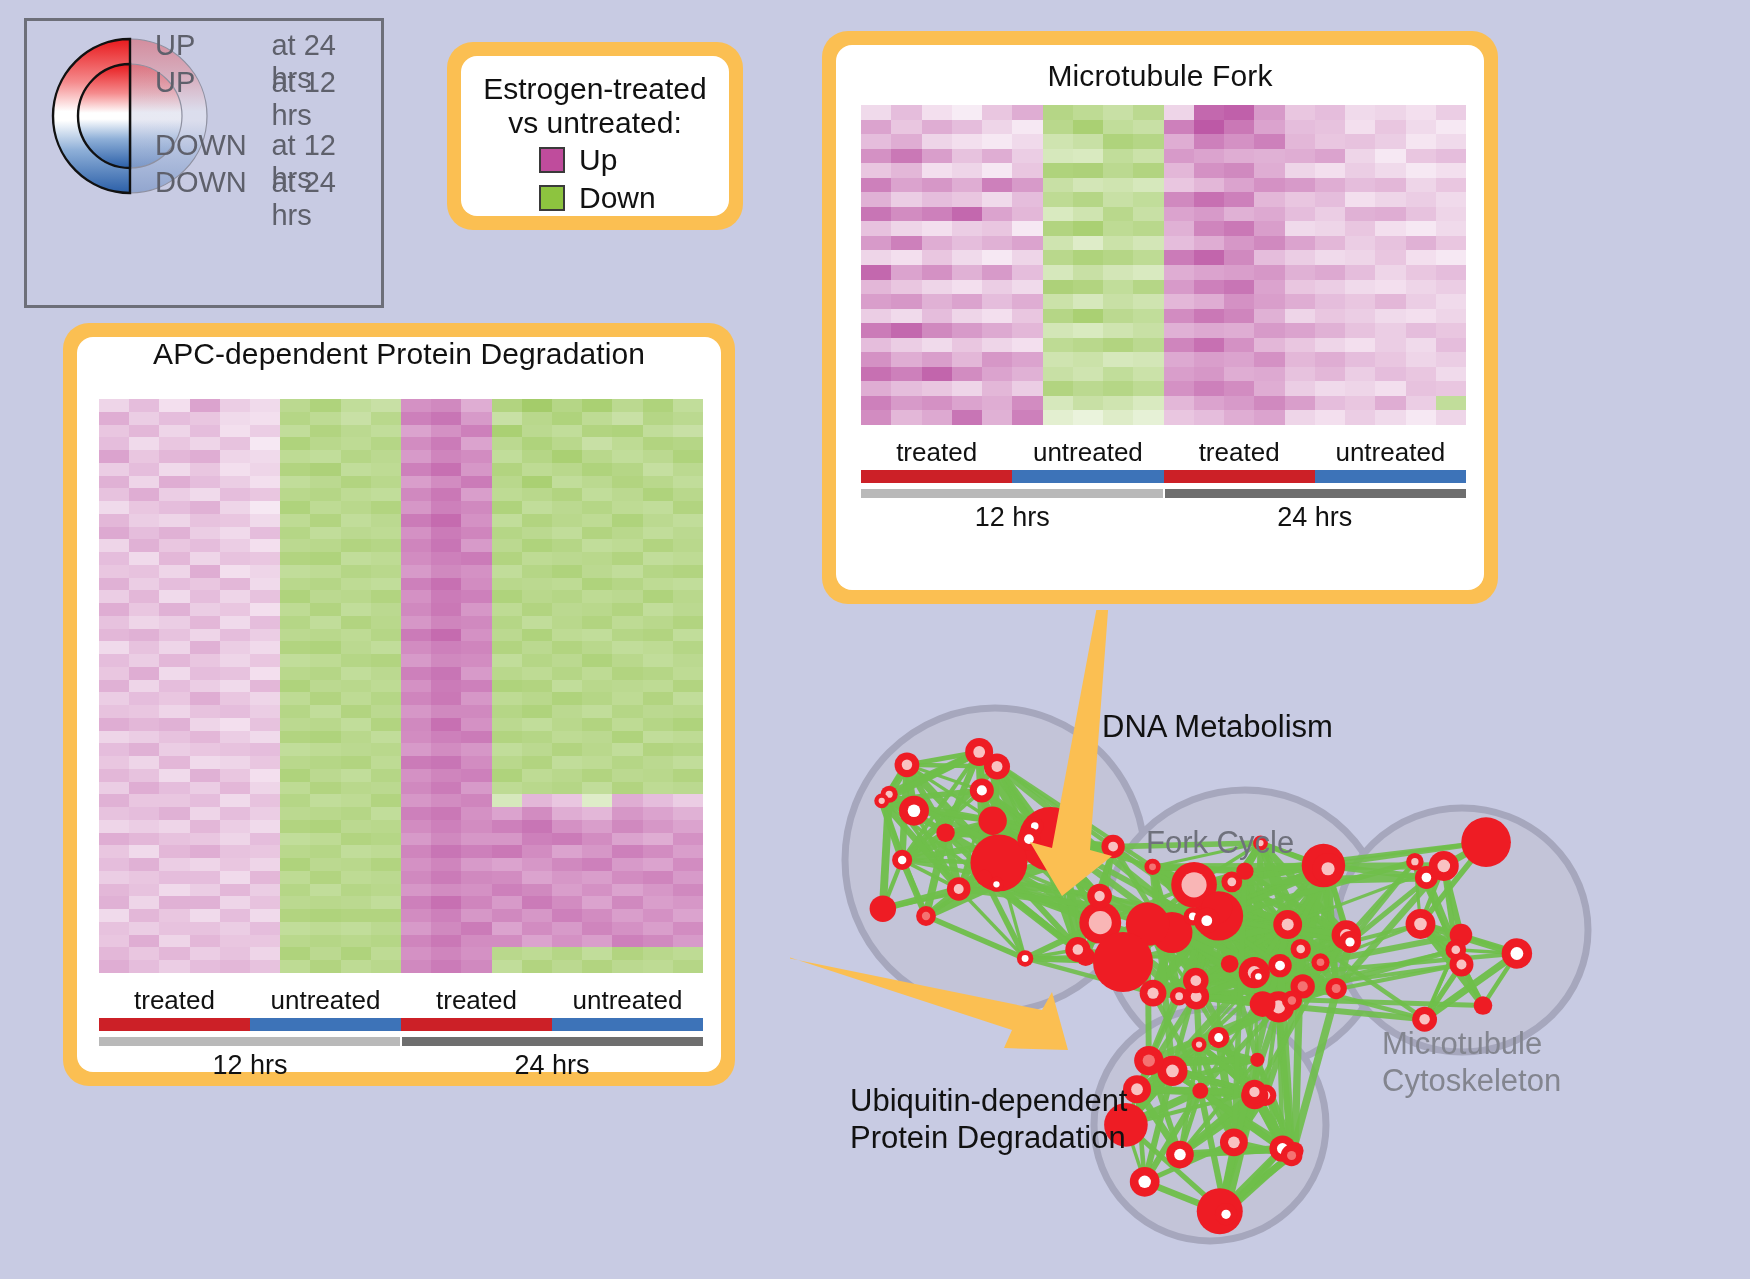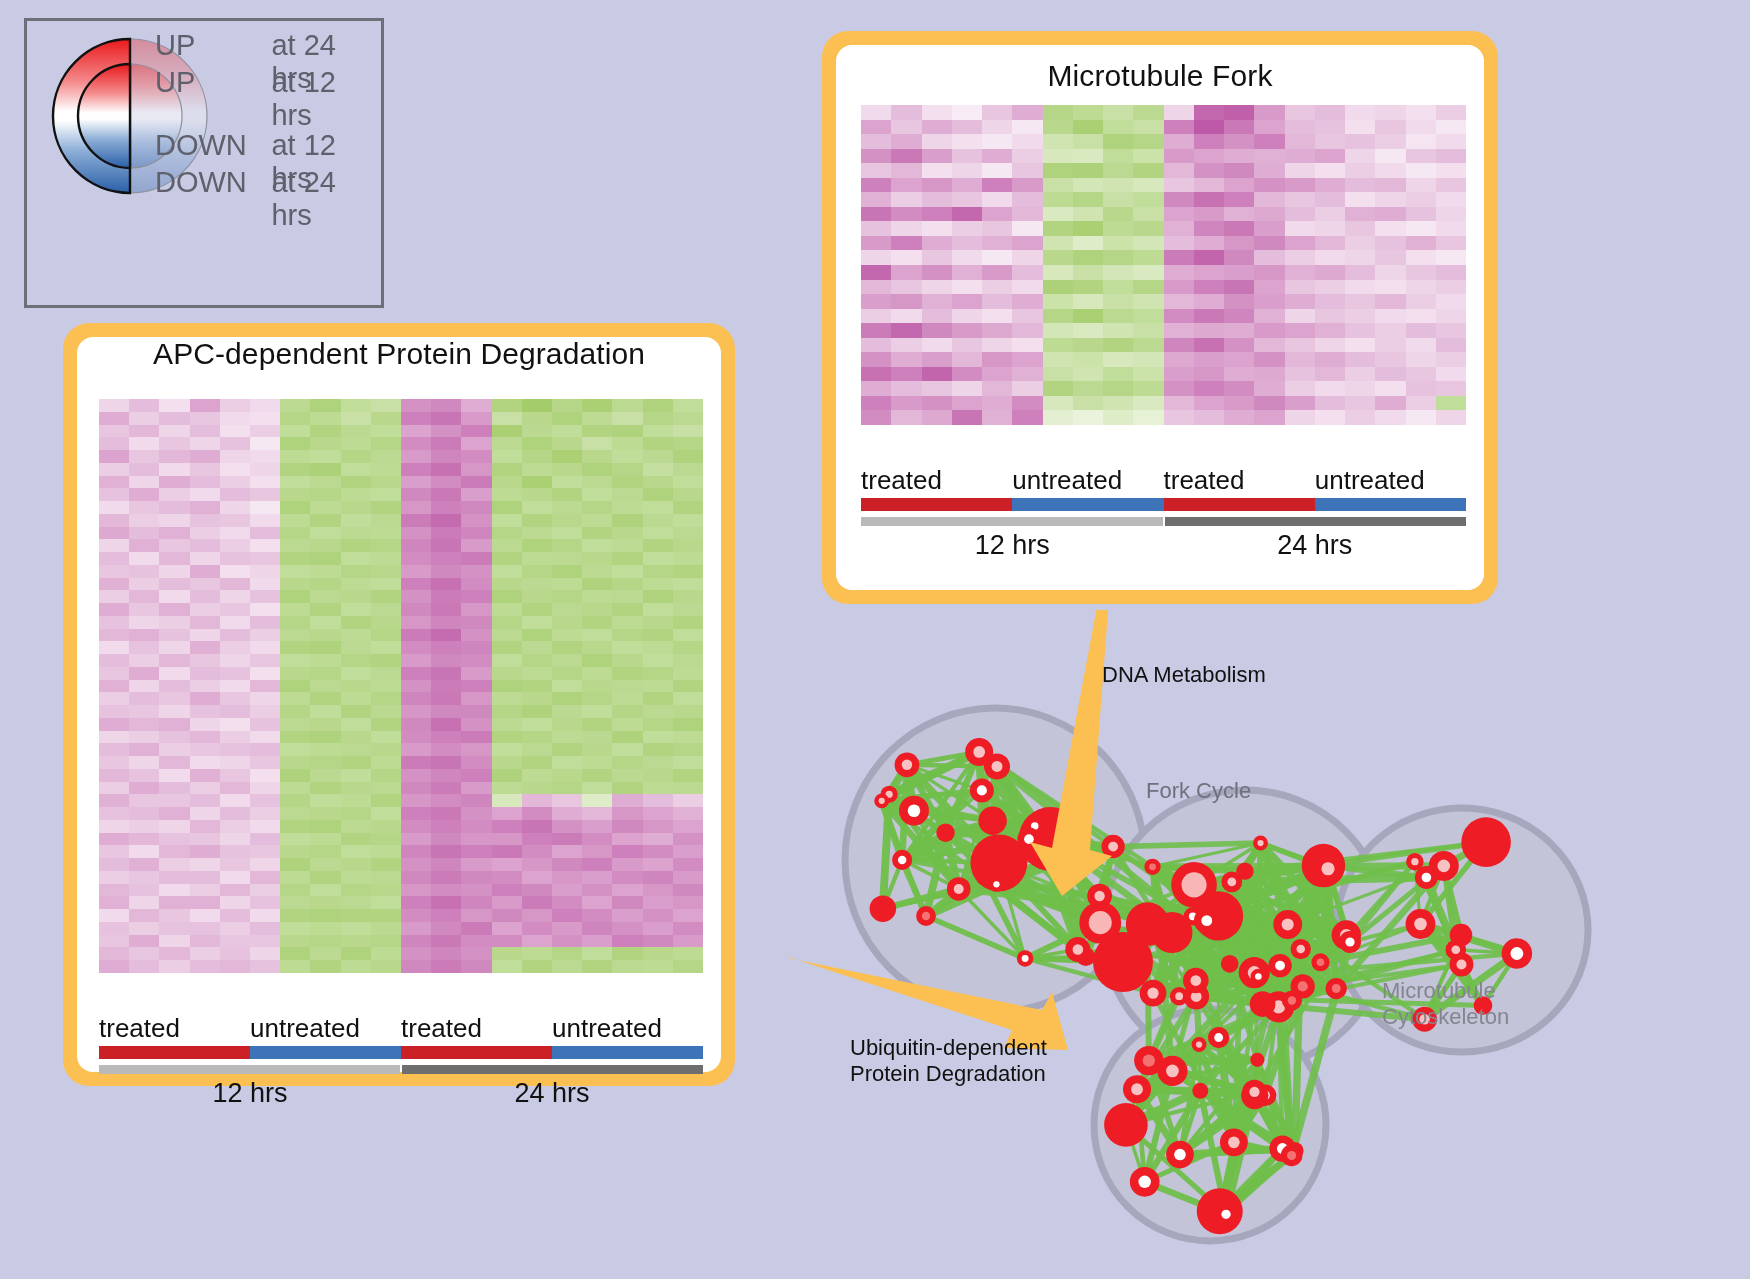--- a/index.html
+++ b/index.html
@@ -64,32 +64,32 @@
   .repfork{left:822px;top:31px;width:676px;height:573px;}
   .apc{left:63px;top:323px;width:672px;height:763px;}
 
   .hm-wrap{position:absolute;}
   .hm{display:grid;width:100%;height:100%;}
   .hm div{width:100%;height:100%;}
 
   .axis{position:absolute;}
   .axis-labels{display:flex;}
   .axis-labels span{
-    flex:1;font-size:26px;color:#111;margin-top:28px;
+    flex:1;text-align:center;font-size:26px;color:#111;
   }
   .bar-row{display:flex;margin-top:2px;}
   .bar-row div{height:13px;}
   .time-row{display:flex;margin-top:6px;}
   .time-row div{height:9px;}
   .time-labels{display:flex;margin-top:4px;}
   .time-labels span{text-align:center;font-size:27px;color:#111;}
 
   
   .network{position:absolute;left:790px;top:610px;width:960px;height:669px;}
-  .net-label{position:absolute;font-size:22px;white-space:pre-line;}
+  .net-label{position:absolute;font-size:31px;white-space:pre-line;margin-top:47px;}
   .lbl-dna{left:312px;top:52px;color:#111;}
   .lbl-cc{left:356px;top:168px;color:#6f717c;}
   .lbl-mt{left:592px;top:368px;color:#83858f;line-height:1.2;}
   .lbl-ub{left:60px;top:425px;color:#111;line-height:1.2;}
 </style>
 </head>
 <body>
 
 <div class="stage">
 
@@ -137,20 +137,34 @@
         <span class="key-time">at 12 hrs</span>
       </div>
       <div class="key-row">
         <span class="key-word">DOWN</span>
         <span class="key-time">at 24 hrs</span>
       </div>
     </div>
 
   </div>
 
+  <div class="panel updown">
+    <div class="panel-inner">
+      <div class="ud-title">Estrogen-treated
+vs untreated:</div>
+      <div class="ud-item">
+        <span class="swatch" id="sw-up" style="background: rgb(191, 76, 156);"></span>
+        <span class="ud-label">Up</span>
+      </div>
+      <div class="ud-item">
+        <span class="swatch" id="sw-down" style="background: rgb(141, 196, 63);"></span>
+        <span class="ud-label">Down</span>
+      </div>
+    </div>
+  </div>
 
   <div class="panel repfork">
     <div class="panel-inner">
       <div class="panel-title" style="padding-top:14px">Microtubule Fork</div>
       <div class="hm-wrap" id="hm-rf" style="left:25px;top:60px;right:18px;height:320px;">
           <div class="hm" style="grid-template-columns: repeat(20, 1fr); grid-template-rows: repeat(22, 1fr);">
             <div style="background: rgb(240, 218, 235);"></div>
             <div style="background: rgb(229, 189, 220);"></div>
             <div style="background: rgb(243, 223, 238);"></div>
             <div style="background: rgb(247, 236, 245);"></div>

